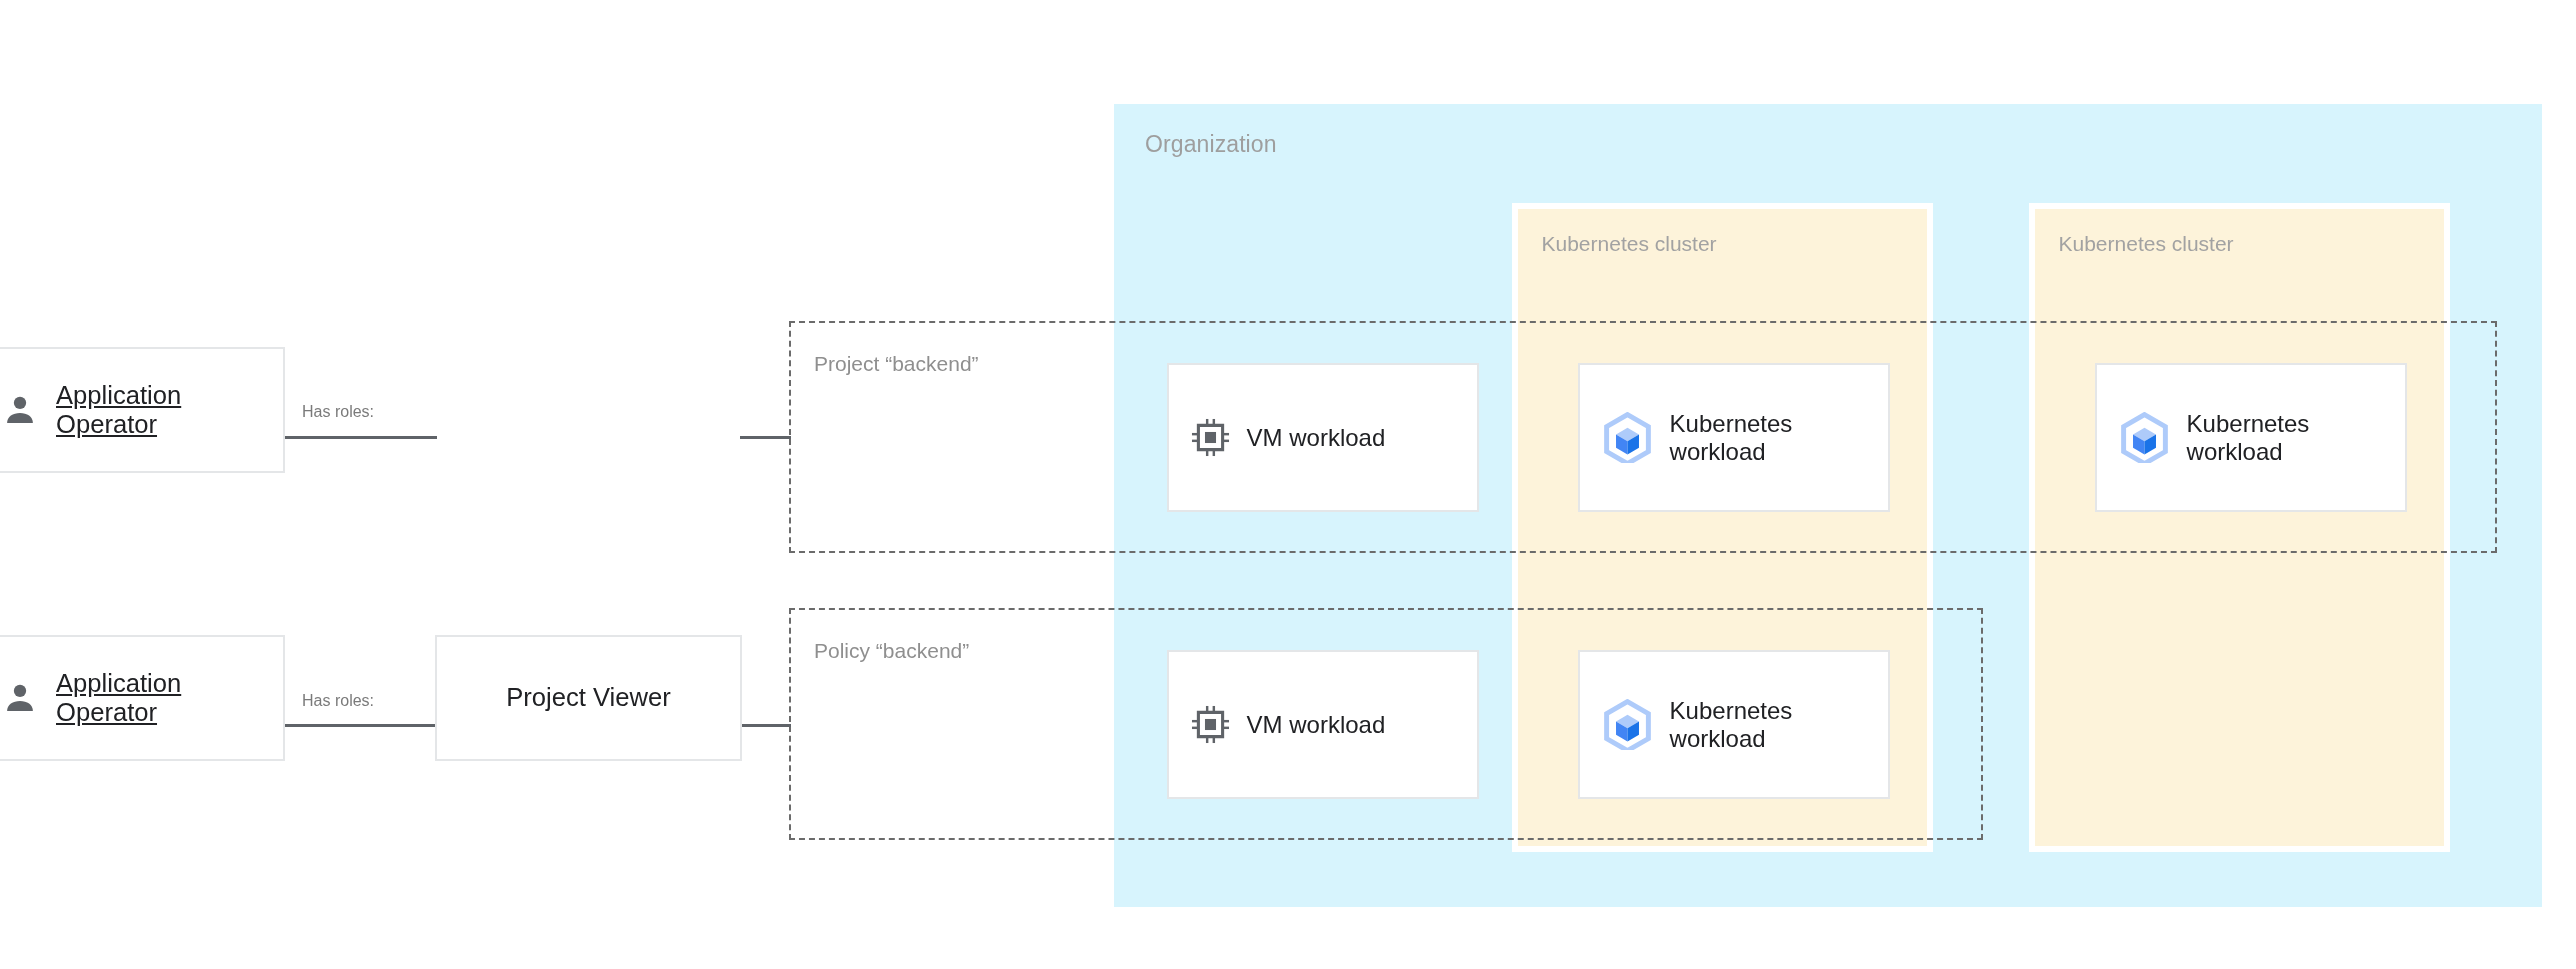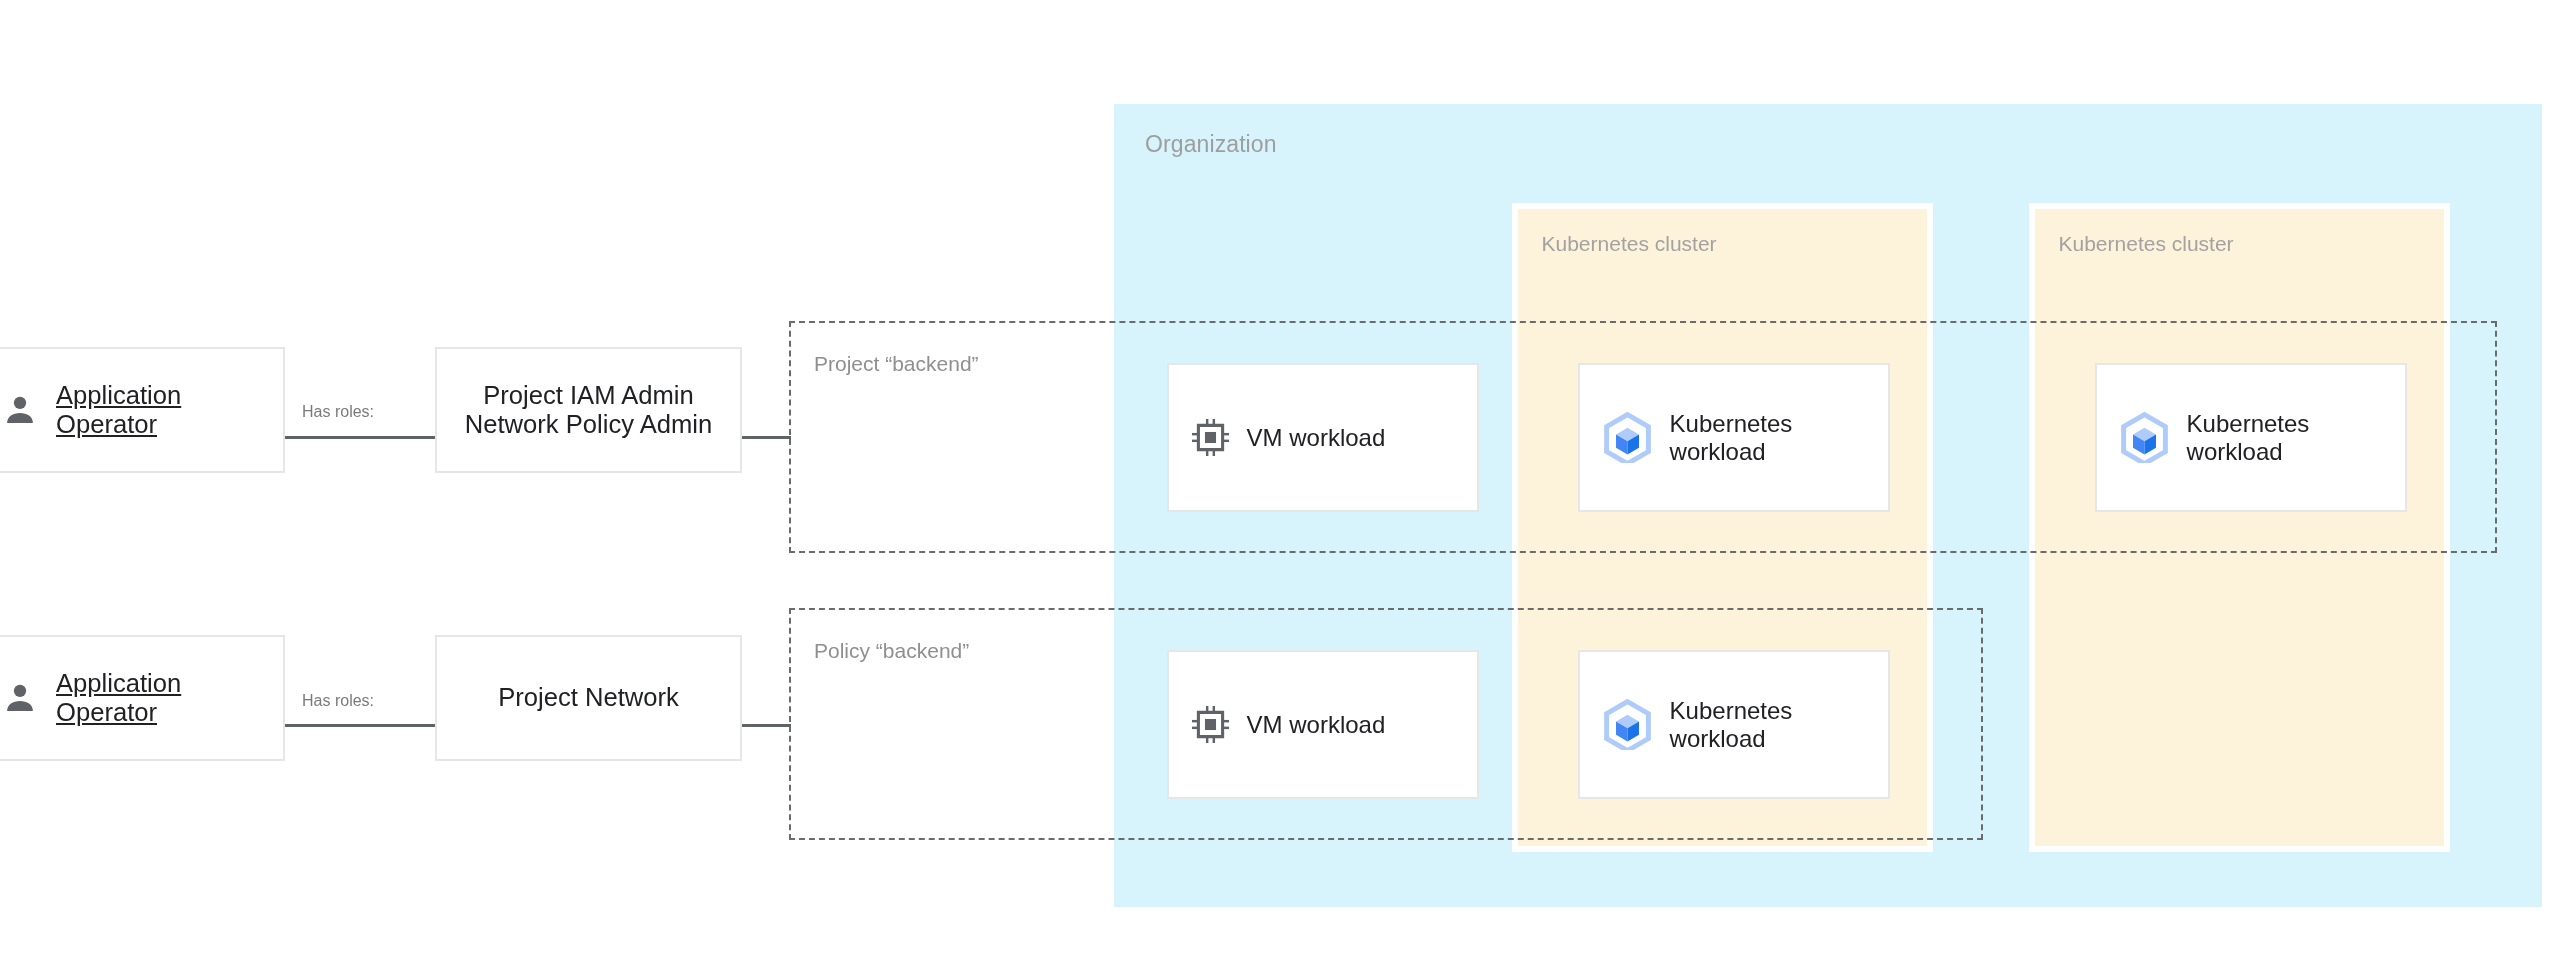--- a/index.html
+++ b/index.html
@@ -225,26 +225,23 @@
   </div>
 
   <div class="node-card persona-card" id="persona-2">
     <svg class="icon-person" viewBox="0 0 24 24" aria-hidden="true">
       <circle cx="12" cy="7.2" r="4.1" fill="#5f6368"></circle>
       <path d="M3.4 20.6c0-4.2 3.9-6.6 8.6-6.6s8.6 2.4 8.6 6.6z" fill="#5f6368"></path>
     </svg>
     <div class="persona-label">Application Operator</div>
   </div>
 
-  <div class="node-card role-card" id="role-1">
-    <div class="role-label">Project IAM Admin Network Policy Admin</div>
-  </div>
 
   <div class="node-card role-card" id="role-2">
-    <div class="role-label">Project Network</div>
+    <div class="role-label">Project Viewer</div>
   </div>
 
   <div class="node-card workload-card" id="vm-workload-frontend">
     <svg class="icon-vm" viewBox="0 0 24 24" aria-hidden="true">
       <g fill="#5f6368">
         <rect x="9.2" y="0.6" width="1.5" height="3.2"></rect>
           <rect x="13.3" y="0.6" width="1.5" height="3.2"></rect>
         <rect x="9.2" y="20.2" width="1.5" height="3.2"></rect>
           <rect x="13.3" y="20.2" width="1.5" height="3.2"></rect>
         <rect x="0.6" y="9.2" width="3.2" height="1.5"></rect>

